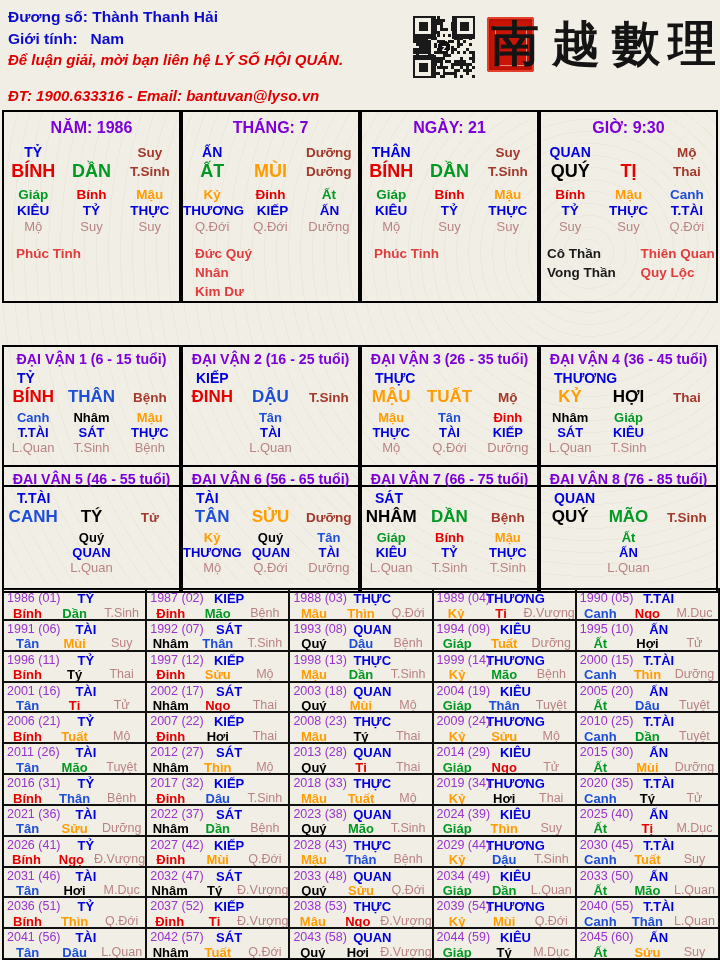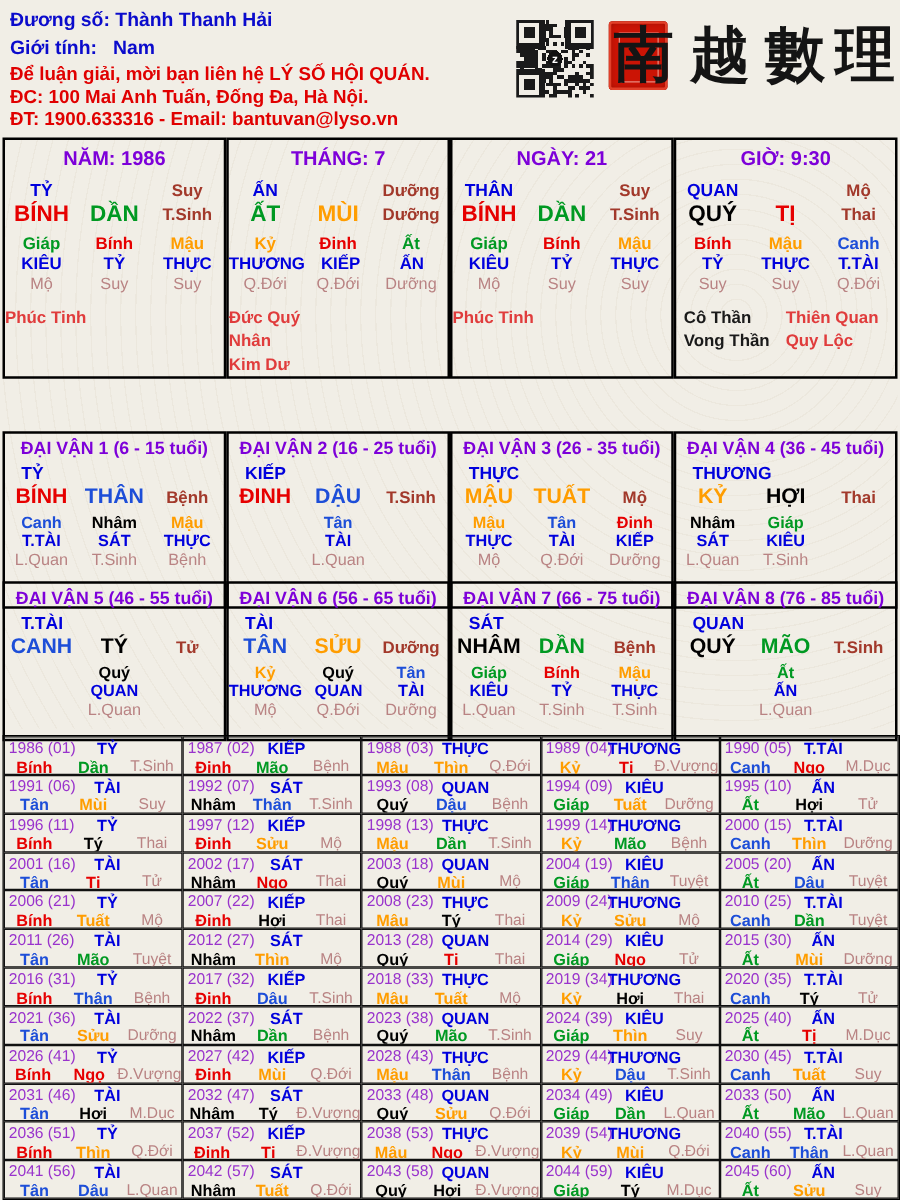--- a/index.html
+++ b/index.html
@@ -3,21 +3,21 @@
 <meta charset="utf-8">
 <style>
   html,body{margin:0;padding:0;}
   #root{position:relative;width:720px;height:960px;background:#f1eee6;
     font-family:"Liberation Sans","DejaVu Sans",sans-serif;font-weight:bold;overflow:hidden;}
   .wm{position:absolute;left:2px;top:110px;width:716px;height:473px;pointer-events:none;
     background:repeating-radial-gradient(circle at 82% 30%, rgba(140,110,60,0.05) 0 1px, transparent 1px 12px);}
   
   .hl{position:absolute;left:8px;white-space:pre;}
   .blue{color:#0b0bcc;font-size:15.5px;}
-  .red{color:#e00000;font-size:15px;}
+  .red{color:#e00000;font-size:15px;font-style:italic;}
   #qr{position:absolute;left:413px;top:16px;width:62px;height:62px;}
   .seal{position:absolute;left:487px;top:17px;width:47px;height:55px;background:#cb1405;border-radius:3px;
     box-shadow:inset 0 0 0 2px #e2402a, inset 0 0 6px #7d0c02;}
   .sealmark{position:absolute;left:495px;top:26px;width:30px;height:38px;border:1px solid rgba(255,235,225,.55);}
   .logo-char{position:absolute;font-family:"DejaVu Serif","Liberation Serif",serif;font-size:48px;color:#141414;top:12px;}
   #lg0{left:491px;} #lg1{left:552px;} #lg2{left:612px;} #lg3{left:668px;}
   
   .grid4{position:absolute;left:2px;width:716px;display:grid;grid-template-columns:repeat(4,1fr);}
   #pillars{top:110px;height:179px;}
   #dv1{top:345px;height:142px;} #dv2{top:465px;height:128px;}
@@ -30,42 +30,41 @@
   .row2{font-size:18px;margin-top:1px;}
   .dv .row2{font-size:17px;}
   .h0{font-size:13.5px;margin-top:5px;} .h1{font-size:13.5px;margin-top:1px;} .h2{font-size:13px;margin-top:1px;}
   .dv .h0{margin-top:3px;font-size:13px;} .dv .h1{font-size:13px;margin-top:0;} .dv .h2{font-size:12.5px;margin-top:0;}
   .god{color:#0000dd;}
   .sd{color:#a2392b;font-size:13.5px;}
   .sl{color:#b98383;font-weight:normal;font-size:13px;}
   .el-wood{color:#009922;} .el-fire{color:#e60000;} .el-earth{color:#ff9d00;}
   .el-metal{color:#1d4ed8;} .el-water{color:#000000;}
   .stars{display:grid;grid-template-columns:1fr 1fr;margin-top:10px;font-size:13.5px;text-align:left;}
-  .star-red{color:#e03c3c;line-height:19px;}
+  .star-red{color:#e03c3c;padding-left:12px;line-height:19px;}
   .star-black{color:#1a1a1a;padding-left:6px;line-height:19px;}
   
   #years{position:absolute;left:2px;top:588px;width:716px;height:370px;display:grid;
     grid-template-columns:repeat(5,1fr);grid-auto-rows:1fr;border:1px solid #000;}
   .ycell{border:1px solid #111;position:relative;overflow:hidden;}
   .yline1{position:relative;height:15px;margin-top:1px;font-size:12.5px;}
   .yr{position:absolute;left:3px;top:0;color:#9933cc;font-weight:normal;white-space:nowrap;}
   .ygod{position:absolute;left:58%;transform:translateX(-50%);top:0;font-size:13px;white-space:nowrap;}
   .yline2{font-size:13px;height:14px;line-height:13px;}
   .yst{font-size:12.5px;}
 </style>
 </head>
 <body>
 
 <div id="root">
   <div class="wm"></div>
 
   <div class="hl blue" style="top:8px"><span>Đương số:</span> <span>Thành Thanh Hải</span></div>
   <div class="hl blue" style="top:30px"><span>Giới tính:</span>&nbsp;&nbsp; <span>Nam</span></div>
   <div class="hl red" style="top:51px">Để luận giải, mời bạn liên hệ LÝ SỐ HỘI QUÁN.</div>
-  <div class="hl red" style="top:69px">ĐC: 100 Mai Anh Tuấn, Đống Đa, Hà Nội.</div>
   <div class="hl red" style="top:87px">ĐT: 1900.633316 - Email: bantuvan@lyso.vn</div>
 
   <svg id="qr" viewBox="0 0 21 21" shape-rendering="crispEdges">
       <rect x="8" y="0" width="1" height="1" fill="#1a1a1a"></rect>
       <rect x="7" y="1" width="1" height="1" fill="#1a1a1a"></rect>
       <rect x="8" y="1" width="1" height="1" fill="#1a1a1a"></rect>
       <rect x="9" y="1" width="1" height="1" fill="#1a1a1a"></rect>
       <rect x="10" y="1" width="1" height="1" fill="#1a1a1a"></rect>
       <rect x="7" y="2" width="1" height="1" fill="#1a1a1a"></rect>
       <rect x="8" y="2" width="1" height="1" fill="#1a1a1a"></rect>

